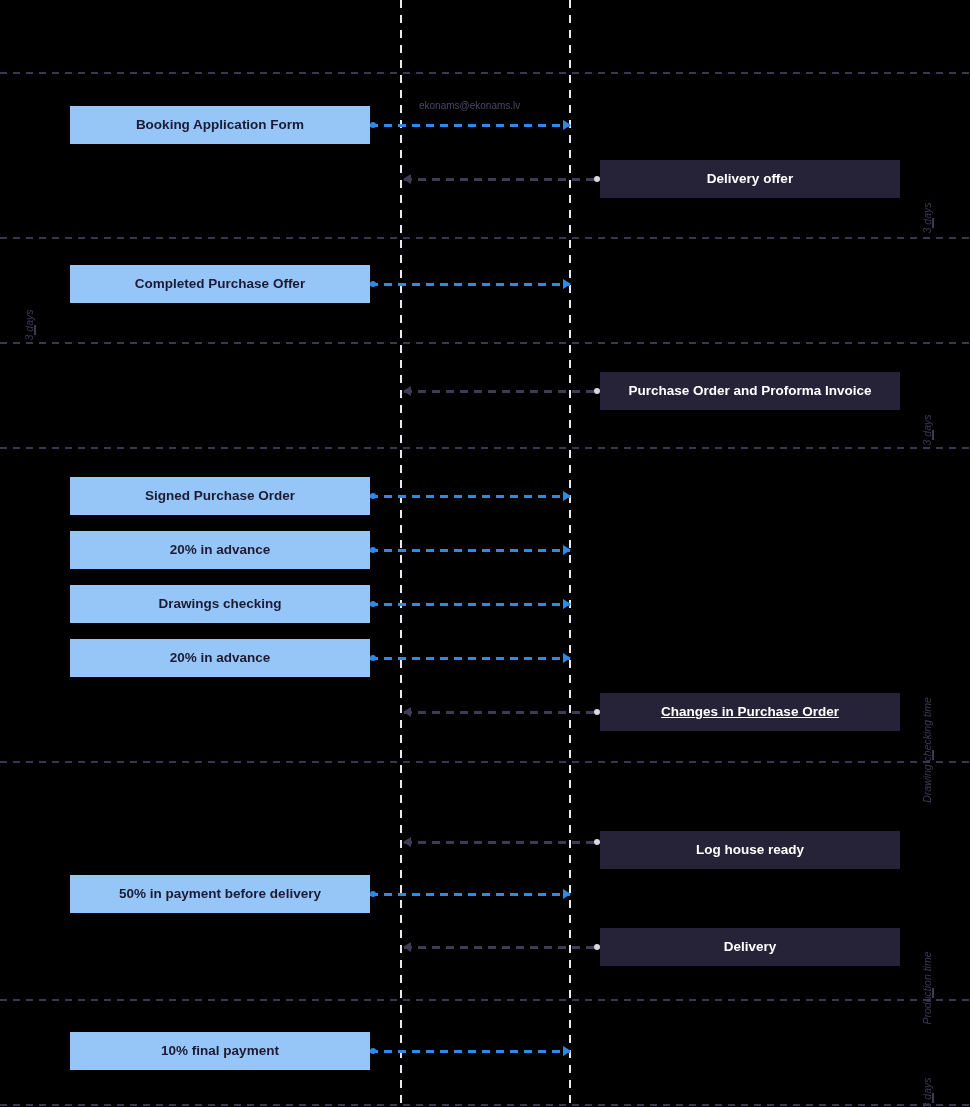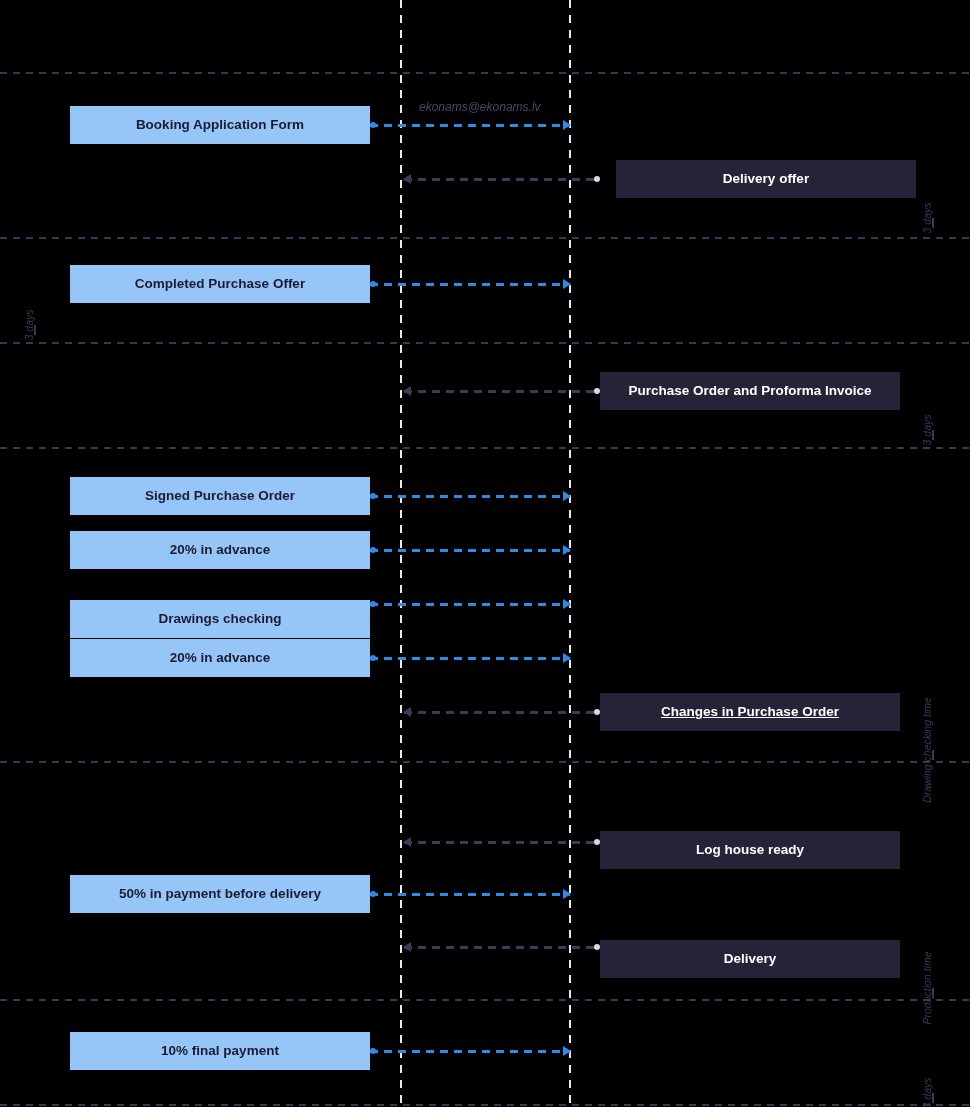--- a/index.html
+++ b/index.html
@@ -125,22 +125,21 @@
     border-radius: 50%;
     background: #2d8ae8;
   }
   .arrow.dark .tail-dot { background: #d9d7e4; }
   .arrow .tail-dot.at-left  { left: 0; }
   .arrow .tail-dot.at-right { right: 0; }
 
   
   .email-label {
     position: absolute;
-    font-size: 12px;
-    font-style: italic;
+    font-size: 10px;
     color: #4a4765;
     white-space: nowrap;
   }
 
   
   .duration {
     position: absolute;
     width: 22px;
     color: #3c3955;
     font-size: 10.5px;
@@ -211,21 +210,21 @@
       </div>
     </div>
 
   <div id="messages-layer">
       <div class="box customer" style="top: 106px; text-align: center;">Booking Application Form</div>
       <div class="arrow blue" style="top: 122px; left: 370px; width: 200px;">
         <div class="shaft"></div>
         <div class="tail-dot at-left"></div>
         <div class="head-r"></div>
       </div>
-      <div class="box eko" style="top: 160px; margin-left: 16px;">Delivery offer</div>
+      <div class="box eko" style="top: 160px;">Delivery offer</div>
       <div class="arrow dark" style="top: 176px; left: 404px; width: 196px;">
         <div class="shaft"></div>
         <div class="tail-dot at-right"></div>
         <div class="head-l"></div>
       </div>
       <div class="box customer" style="top: 265px;">Completed Purchase Offer</div>
       <div class="arrow blue" style="top: 281px; left: 370px; width: 200px;">
         <div class="shaft"></div>
         <div class="tail-dot at-left"></div>
         <div class="head-r"></div>
@@ -241,21 +240,21 @@
         <div class="shaft"></div>
         <div class="tail-dot at-left"></div>
         <div class="head-r"></div>
       </div>
       <div class="box customer" style="top: 531px;">20% in advance</div>
       <div class="arrow blue" style="top: 547px; left: 370px; width: 200px;">
         <div class="shaft"></div>
         <div class="tail-dot at-left"></div>
         <div class="head-r"></div>
       </div>
-      <div class="box customer" style="top: 585px; margin-top: 15px;">Drawings checking</div>
+      <div class="box customer" style="top: 585px;">Drawings checking</div>
       <div class="arrow blue" style="top: 601px; left: 370px; width: 200px;">
         <div class="shaft"></div>
         <div class="tail-dot at-left"></div>
         <div class="head-r"></div>
       </div>
       <div class="box customer" style="top: 639px;">20% in advance</div>
       <div class="arrow blue" style="top: 655px; left: 370px; width: 200px;">
         <div class="shaft"></div>
         <div class="tail-dot at-left"></div>
         <div class="head-r"></div>
@@ -271,21 +270,21 @@
         <div class="shaft"></div>
         <div class="tail-dot at-right"></div>
         <div class="head-l"></div>
       </div>
       <div class="box customer" style="top: 875px;">50% in payment before delivery</div>
       <div class="arrow blue" style="top: 891px; left: 370px; width: 200px;">
         <div class="shaft"></div>
         <div class="tail-dot at-left"></div>
         <div class="head-r"></div>
       </div>
-      <div class="box eko" style="top: 928px; margin-top: 12px;">Delivery</div>
+      <div class="box eko" style="top: 928px;">Delivery</div>
       <div class="arrow dark" style="top: 944px; left: 404px; width: 196px;">
         <div class="shaft"></div>
         <div class="tail-dot at-right"></div>
         <div class="head-l"></div>
       </div>
       <div class="box customer" style="top: 1032px;">10% final payment</div>
       <div class="arrow blue" style="top: 1048px; left: 370px; width: 200px;">
         <div class="shaft"></div>
         <div class="tail-dot at-left"></div>
         <div class="head-r"></div>

